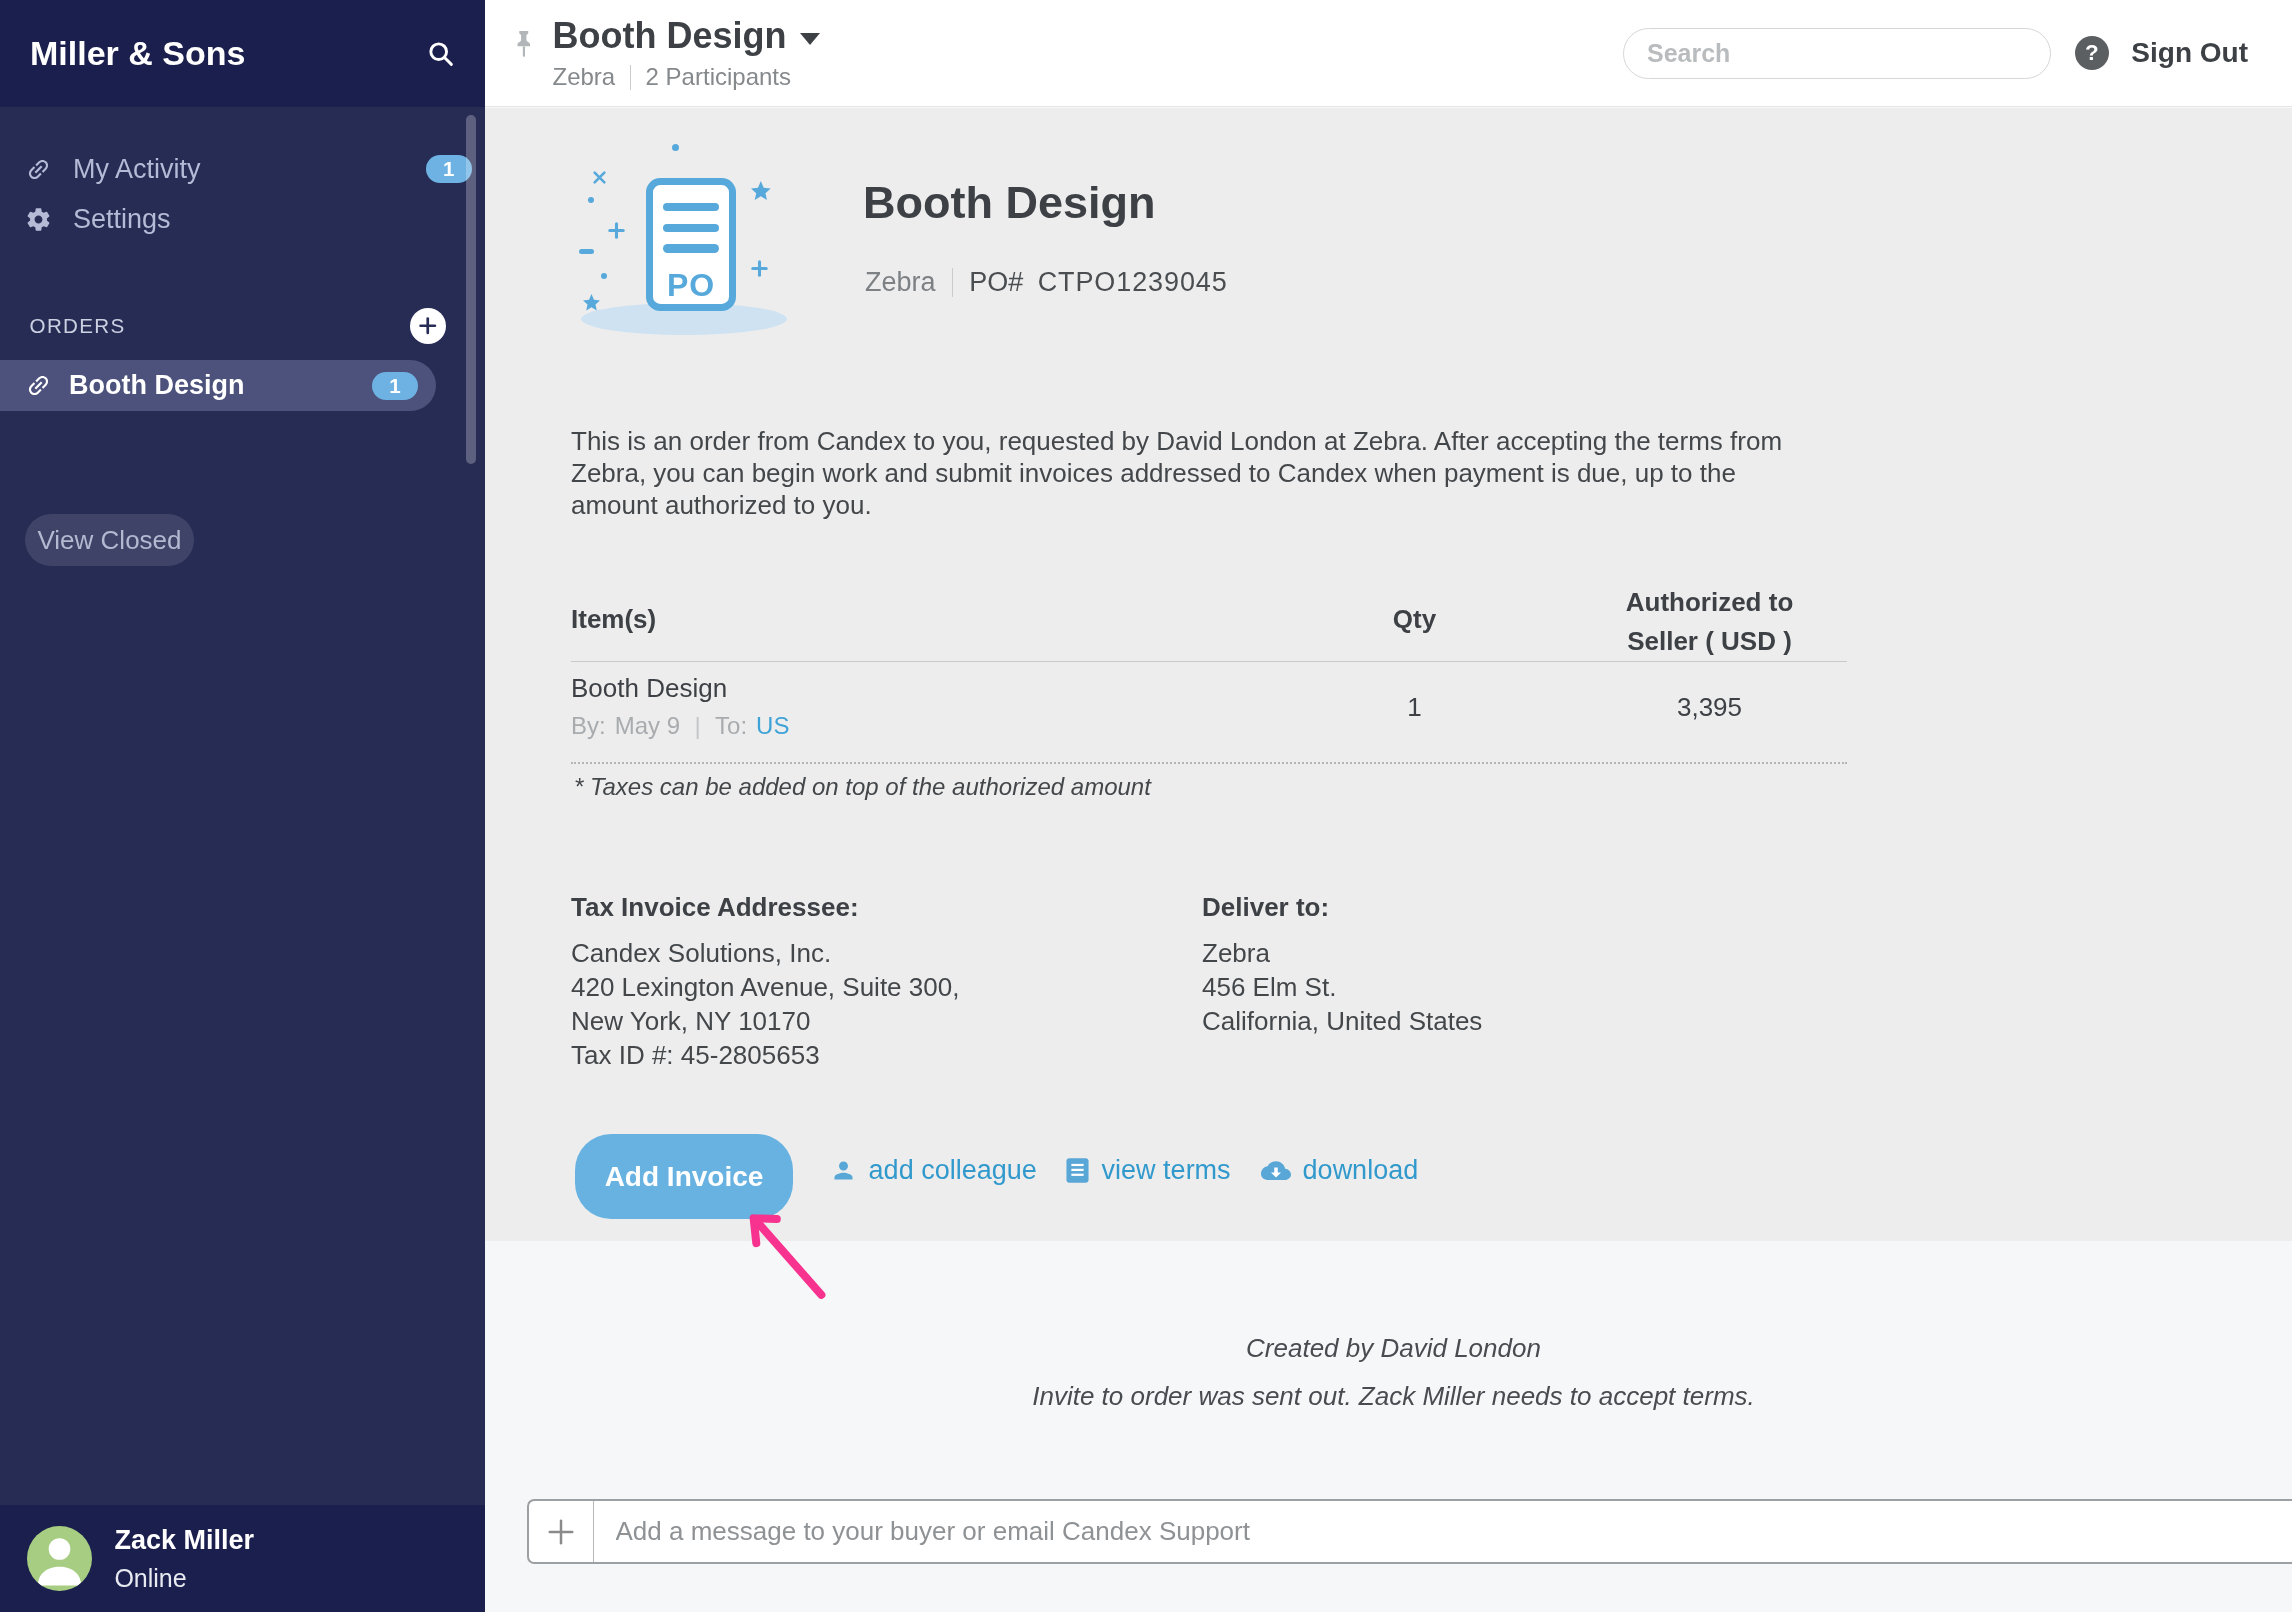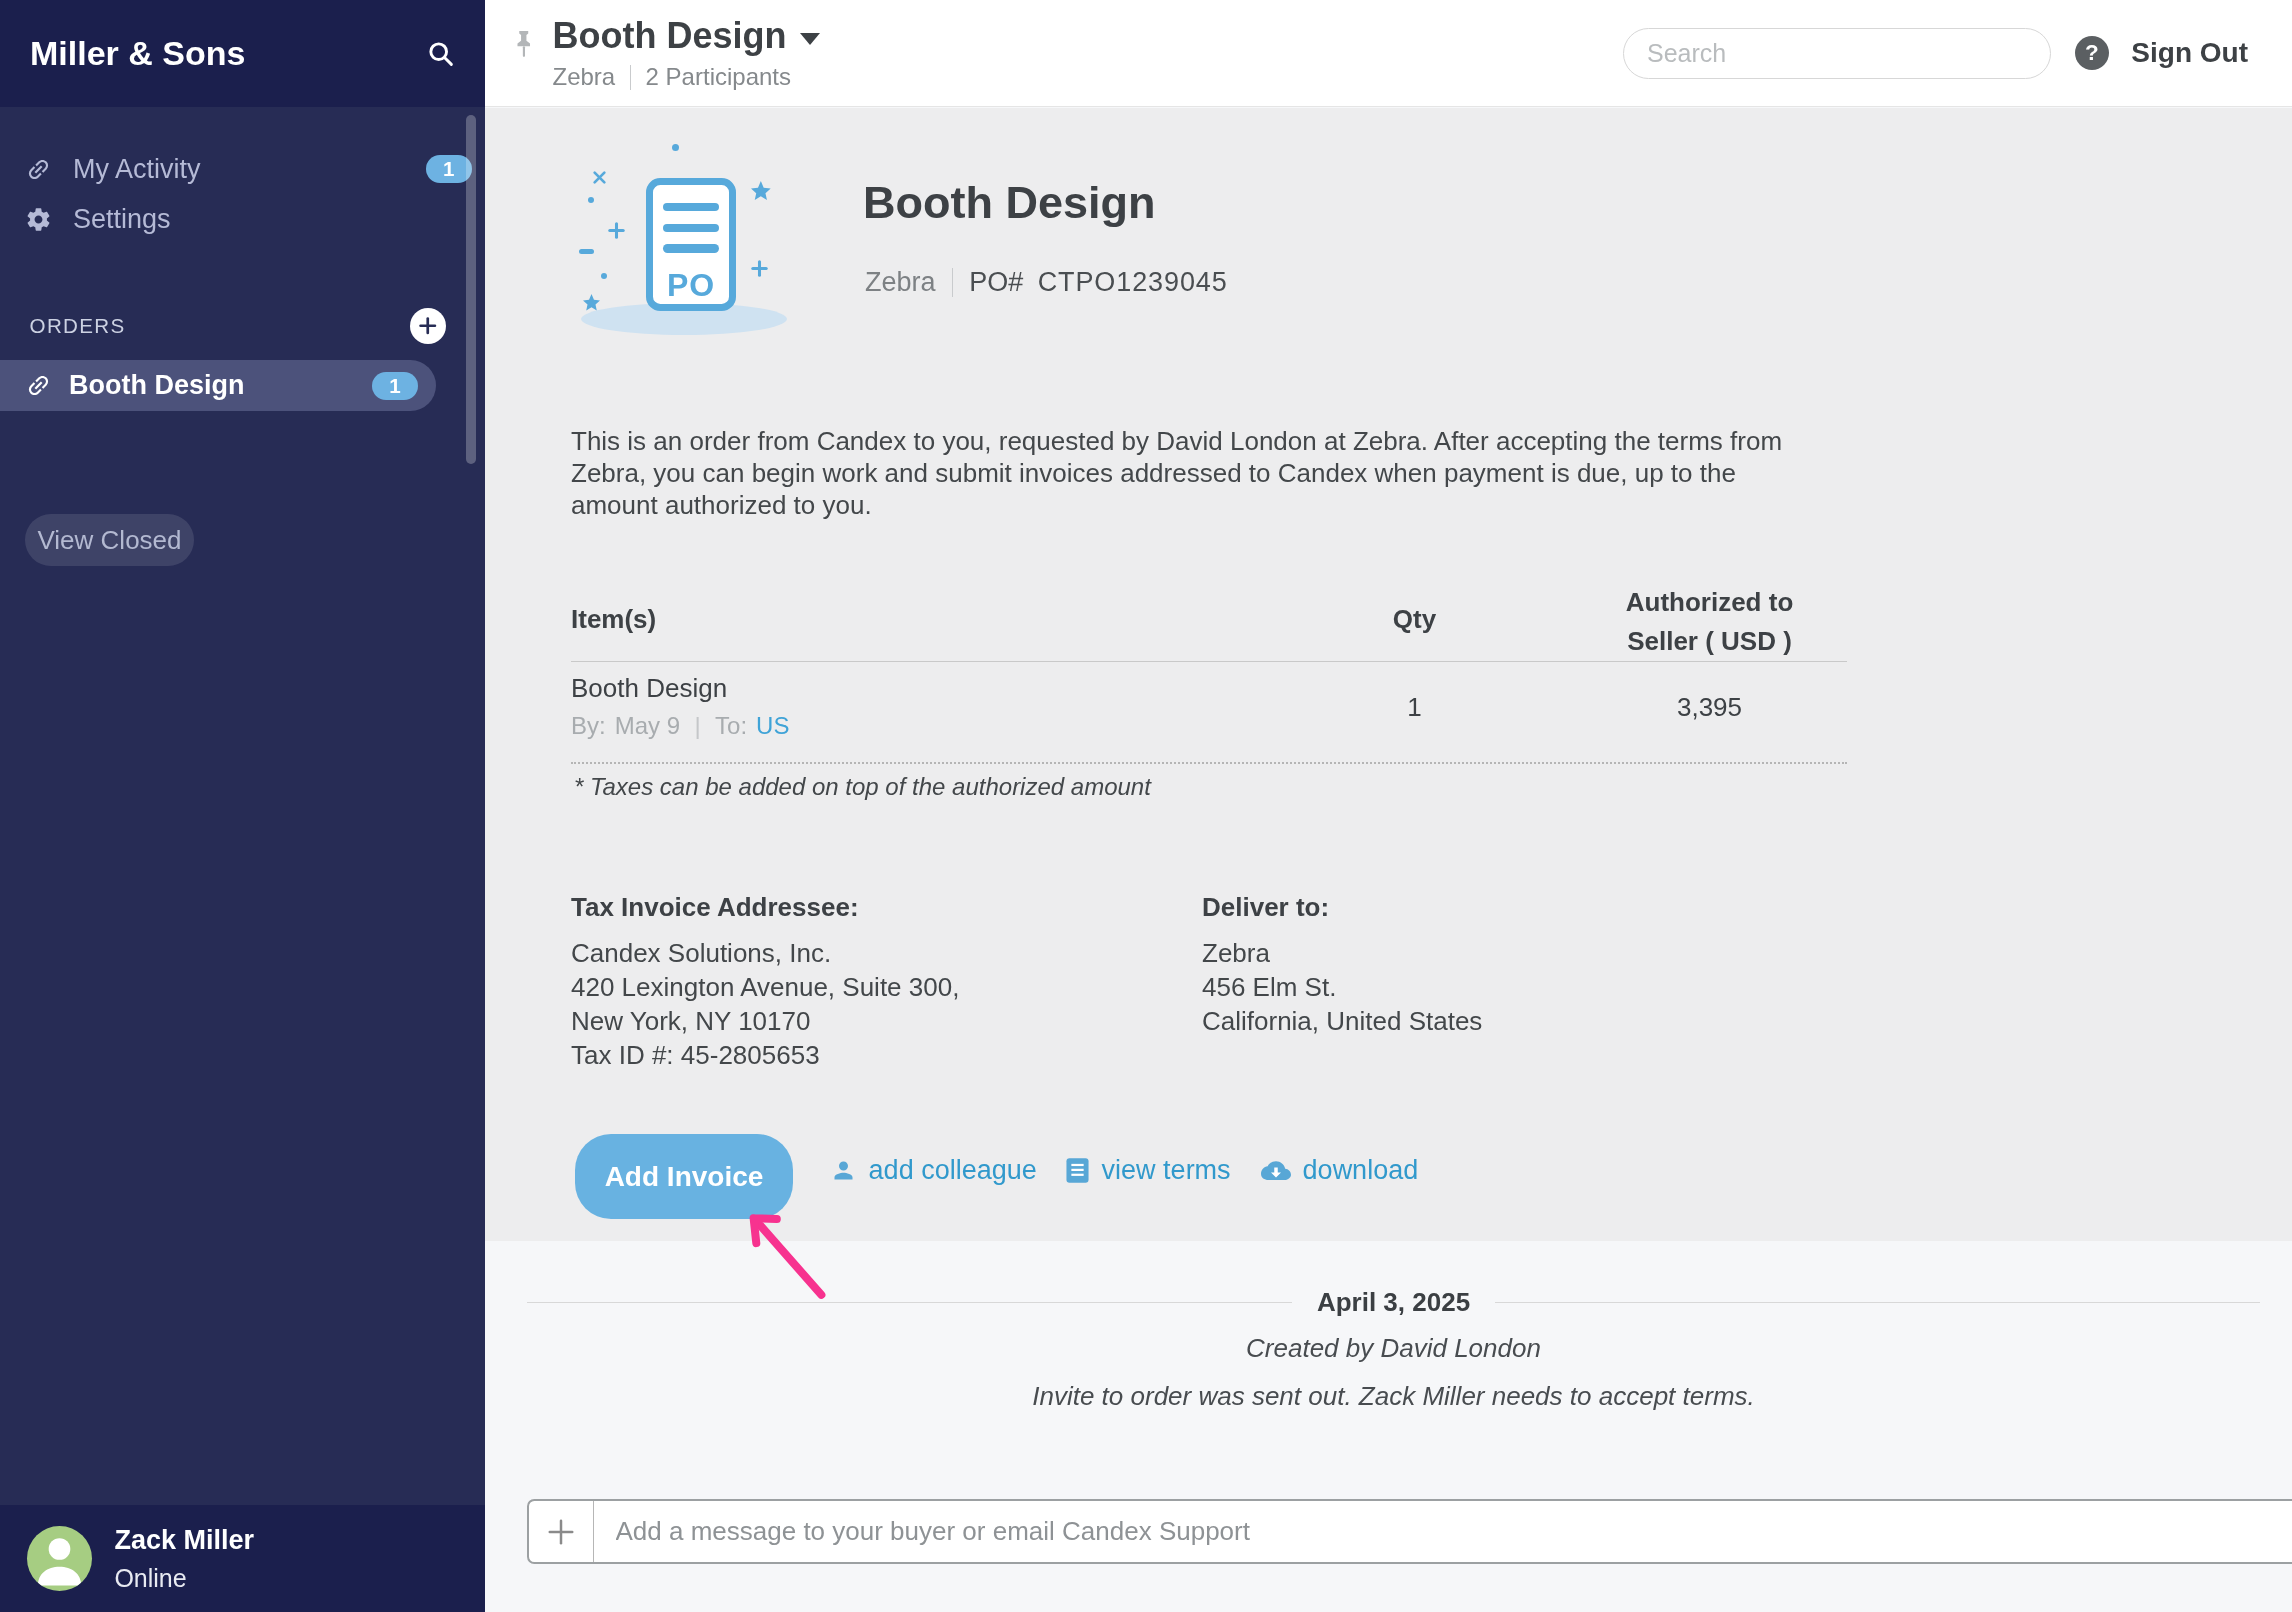--- a/index.html
+++ b/index.html
@@ -46,21 +46,21 @@
   .tb-titleblock{margin-left:18px;}
   .tb-titlerow{display:flex;align-items:center;}
   .tb-title{font-size:36px;font-weight:600;color:#3d4145;}
   .caret{width:0;height:0;border-left:10.7px solid transparent;border-right:10.7px solid transparent;
          border-top:12.5px solid #3d4145;margin-left:13.4px;margin-top:5.4px;}
   .tb-sub{display:flex;align-items:center;margin-top:6.3px;font-size:24px;color:#85898c;}
   .tb-sub .vbar{width:1.8px;height:25px;background:#c9cbcd;margin:0 14.3px;}
   .tb-spacer{flex:1;}
   .tb-search{width:428px;height:51px;border:1.8px solid #d7d7d7;border-radius:26px;
              font-size:25px;padding:0 23px;color:#555;outline:none;
-             font-family:"Liberation Sans",sans-serif;}
+             font-family:"Liberation Sans",sans-serif;font-weight:bold;}
   .tb-search::placeholder{color:#b9bcbe;}
   .help-circle{width:34px;height:34px;border-radius:50%;background:#5b5f62;color:#fff;
                font-size:22.4px;font-weight:bold;display:flex;align-items:center;justify-content:center;
                margin:0 22.4px 0 24px;cursor:pointer;}
   .sign-out{font-size:28px;font-weight:600;color:#3d4145;margin-right:45px;cursor:pointer;}
 
   
   #card{position:absolute;left:485px;top:108px;width:1808px;height:1133px;background:#ededee;}
   .illus{position:absolute;left:80px;top:23px;width:260px;height:210px;}
   .shadow-ellipse{position:absolute;left:16px;top:172px;width:206px;height:32px;border-radius:50%;
@@ -362,25 +362,20 @@
         <svg width="30" height="25" viewBox="0 0 24 19">
           <path d="M19.35 8.04C18.67 4.59 15.64 2 12 2 9.11 2 6.6 3.64 5.35 6.04 2.34 6.36 0 8.91 0 12c0 3.31 2.69 5 6 5h13c2.76 0 5-2.24 5-4 0-2.64-2.05-4.78-4.65-4.96z" fill="#58a7d6"></path>
           <path d="M12 15l-4-4h2.6V7h2.8v4H16z" fill="#ffffff"></path>
         </svg>
         <span>download</span>
       </span>
     </div>
   </section>
 
   <section id="feed">
-    <div class="date-divider">
-      <span class="hline"></span>
-      <span class="date-text">April 3, 2025</span>
-      <span class="hline"></span>
-    </div>
     <div class="feed-event" id="event1">Created by David London</div>
     <div class="feed-event" id="event2">Invite to order was sent out. Zack Miller needs to accept terms.</div>
 
     <div class="msgbar">
       <span class="msg-plus">
         <svg width="30" height="30" viewBox="0 0 24 24" stroke="#8a8a8a" stroke-width="2" stroke-linecap="round">
           <line x1="12" y1="3" x2="12" y2="21"></line>
             <line x1="3" y1="12" x2="21" y2="12"></line>
         </svg>
       </span>

